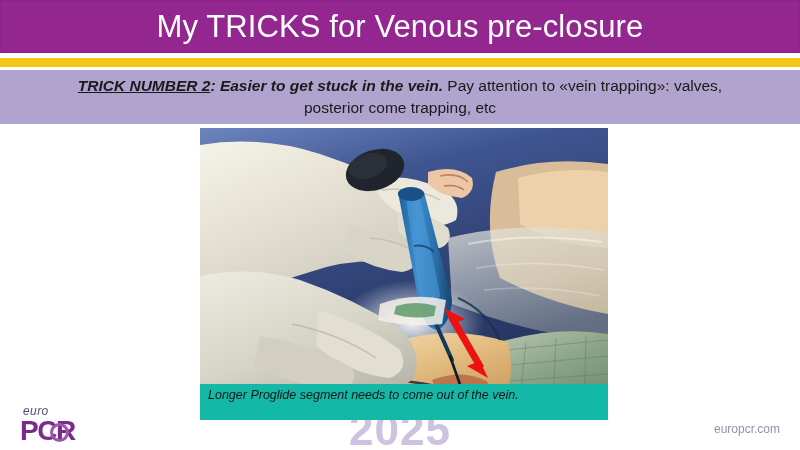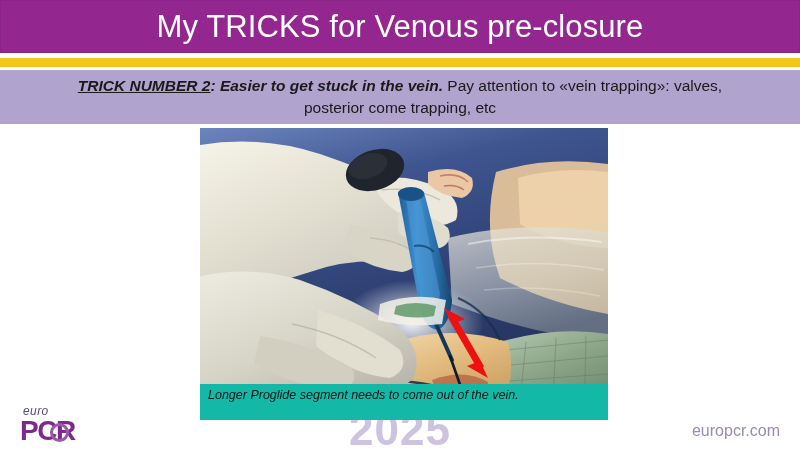--- a/index.html
+++ b/index.html
@@ -100,21 +100,21 @@
     font-size:28px;font-weight:bold;color:#7b2a8c;letter-spacing:-1.5px;
   }
   .logo-ring{
     position:absolute;left:30px;top:19px;width:13px;height:13px;
     border:3px solid #9b59a8;border-radius:50%;
   }
 
   
   .footer-url{
     position:absolute;right:20px;top:422px;
-    font-size:16px;color:#9b8ab5;z-index:3;
+    font-size:12px;color:#9b8ab5;z-index:3;
   }
 </style>
 </head>
 <body>
 
 <div class="slide">
 
   <div class="title-band"></div>
   <div class="title-text">My TRICKS for Venous pre-closure</div>
 

